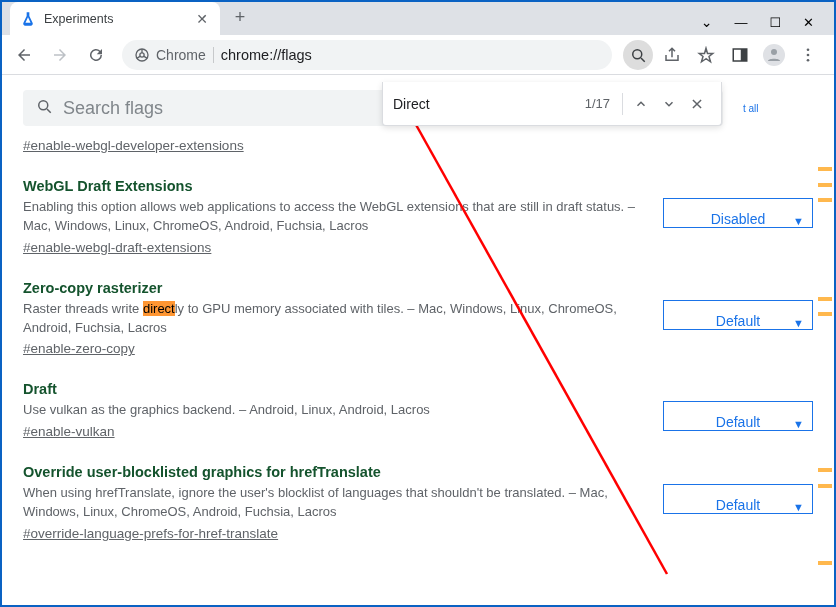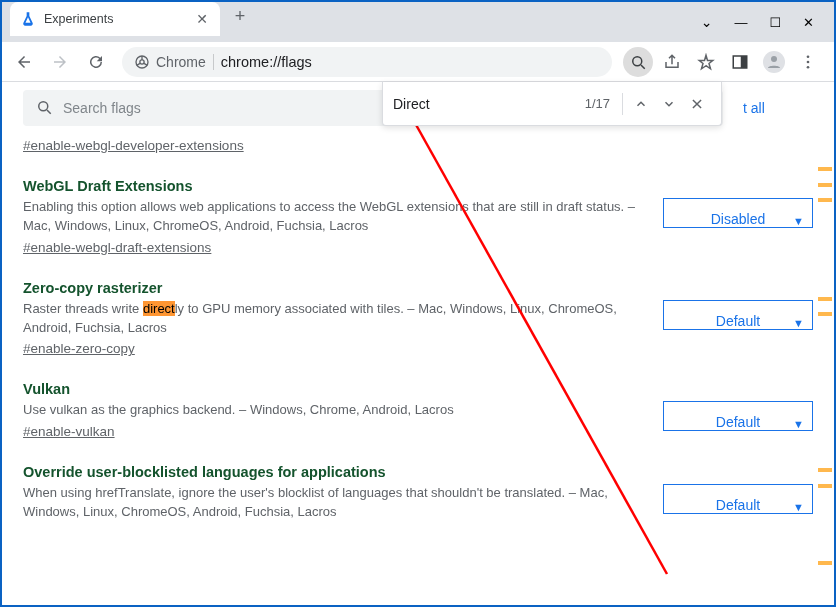--- a/index.html
+++ b/index.html
@@ -8,24 +8,24 @@
     font-family: "Segoe UI", Arial, sans-serif;
     background: #fff;
     width: 836px;
     height: 607px;
     overflow: hidden;
     position: relative;
     border: 2px solid #0a62c3;
   }
   
   .titlebar {
-    height: 40px;
+    height: 33px;
     background: #dee1e6;
     display: flex;
-    align-items: flex-start;
+    align-items: center;
     position: relative;
   }
   .tab {
     background: #fff;
     border-radius: 8px 8px 0 0;
     height: 34px;
     margin-left: 8px;
     display: flex;
     align-items: center;
     padding: 0 10px;
@@ -87,25 +87,25 @@
   .search-row { display:flex; align-items:center; padding:6px 0 8px 0; gap:10px; position:relative;}
   .searchbox {
     flex:1;
     height:36px;
     background:#f1f3f4;
     border-radius:4px;
     display:flex;
     align-items:center;
     padding:0 12px;
     color:#80868b;
-    font-size:14px;
+    font-size:18px;
     max-width: 700px;
   }
   .searchbox .sicon { margin-right:10px; color:#5f6368;}
-  .reset-all { color:#1a73e8; font-size:14px; padding:6px 10px; white-space:nowrap;text-align:right;}
+  .reset-all { color:#1a73e8; font-size:10px; padding:6px 10px; white-space:nowrap;text-align:right;}
 
   
   .truncated-line { color:#5f6368; font-size:13.5px; position:relative; top:-2px;}
   .flag-anchor { color:#5f6368; font-size:13.5px; display:inline-block; margin-top:4px;}
 
   .flag-item { display:flex; gap:20px; padding:24px 0 0 0; }
   .flag-left { flex:1; }
   .flag-title { font-weight:600; color:#14532d; font-size:14.5px; margin-bottom:4px;}
   .flag-desc { color:#5f6368; font-size:13px; line-height:1.45;}
   .flag-select {
@@ -288,35 +288,36 @@
       </div>
       <div class="flag-select">
         <span>Default</span>
         <span class="chev">▼</span>
       </div>
     </div>
 
     
     <div class="flag-item">
       <div class="flag-left">
-        <div class="flag-title">Vulkan</div>
-        <div class="flag-desc">Use vulkan as the graphics backend. – Windows, Chrome, Android, Lacros</div>
+        <div class="flag-title">Draft</div>
+        <div class="flag-desc">Use vulkan as the graphics backend. – Android, Linux, Android, Lacros</div>
         <a href="#" class="flag-anchor">#enable-vulkan</a>
       </div>
       <div class="flag-select">
         <span>Default</span>
         <span class="chev">▼</span>
       </div>
     </div>
 
     
     <div class="flag-item">
       <div class="flag-left">
-        <div class="flag-title">Override user-blocklisted languages for applications</div>
+        <div class="flag-title">Override user-blocklisted graphics for hrefTranslate</div>
         <div class="flag-desc">When using hrefTranslate, ignore the user's blocklist of languages that shouldn't be translated. – Mac, Windows, Linux, ChromeOS, Android, Fuchsia, Lacros</div>
+        <a href="#" class="flag-anchor">#override-language-prefs-for-href-translate</a>
       </div>
       <div class="flag-select">
         <span>Default</span>
         <span class="chev">▼</span>
       </div>
     </div>
 
   </div>
 </div>
 

